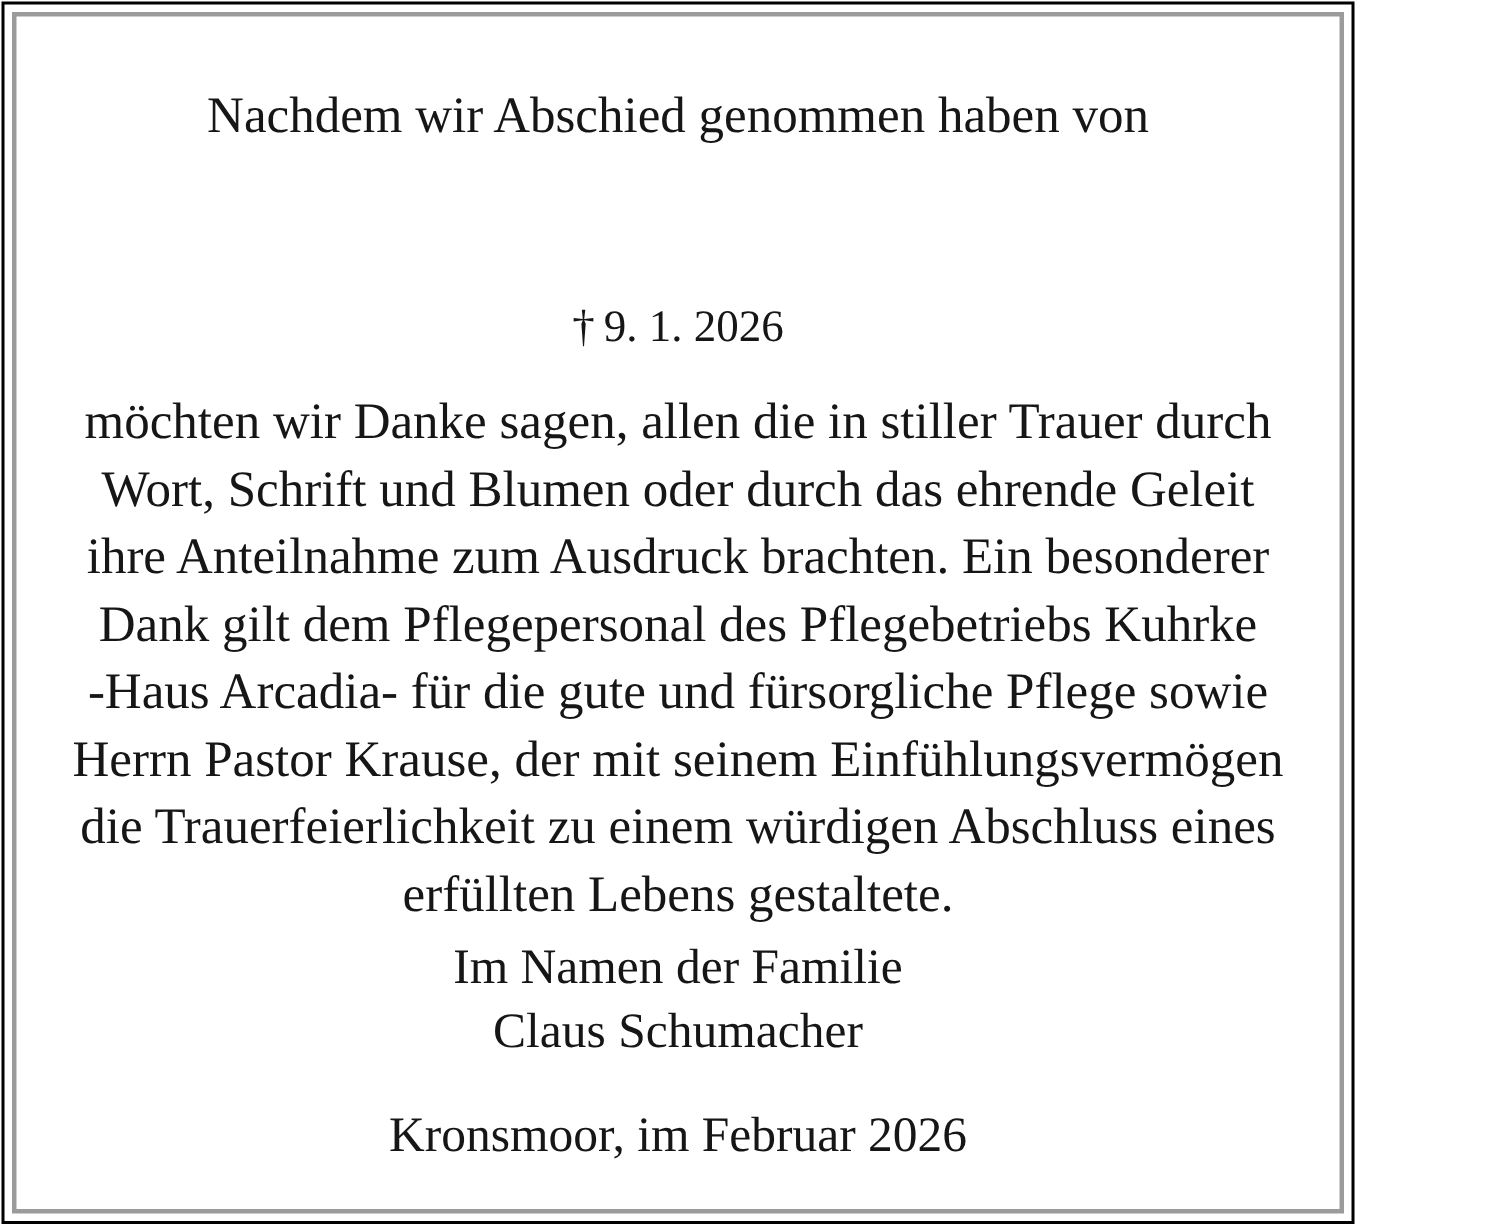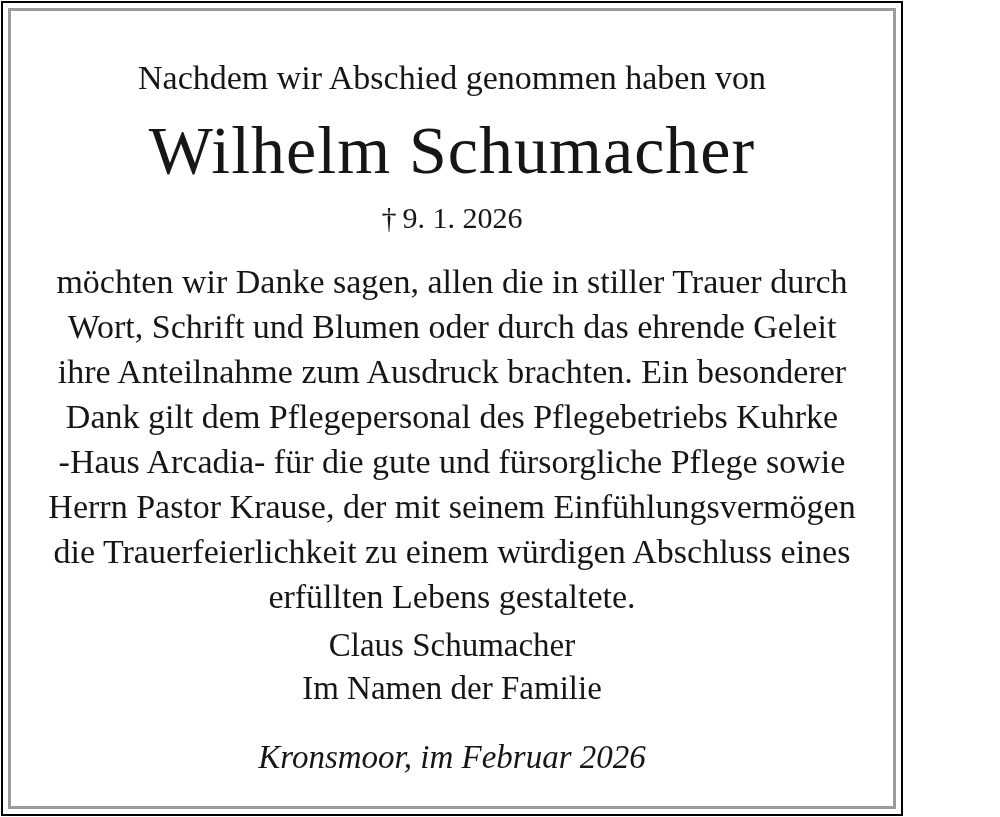--- a/index.html
+++ b/index.html
@@ -75,50 +75,48 @@
     top: 624px;
     font-size: 33px;
     line-height: 43px;
   }
   .place-date {
     position: absolute;
     left: 0; right: 0;
     top: 739px;
     font-size: 33px;
     line-height: 1.1;
-    font-style: italic;
   }
 </style>
 </head>
 <body>
 
 <div class="page">
   <div class="frame-outer"></div>
   <div class="frame-inner"></div>
 
   <div class="content">
 
     <div class="intro">Nachdem wir Abschied genommen haben von</div>
 
-    <h1 class="name">Wilhelm Schumacher</h1>
 
     <div class="death-date">
       <span class="dagger">†</span><span>9. 1. 2026</span>
     </div>
 
     <div class="body-text">möchten wir Danke sagen, allen die in stiller Trauer durch
 Wort, Schrift und Blumen oder durch das ehrende Geleit
 ihre Anteilnahme zum Ausdruck brachten. Ein besonderer
 Dank gilt dem Pflegepersonal des Pflegebetriebs Kuhrke
 -Haus Arcadia- für die gute und fürsorgliche Pflege sowie
 Herrn Pastor Krause, der mit seinem Einfühlungsvermögen
 die Trauerfeierlichkeit zu einem würdigen Abschluss eines
 erfüllten Lebens gestaltete.</div>
 
     <div class="closing">
+      <div>Im Namen der Familie</div>
       <div>Claus Schumacher</div>
-      <div>Im Namen der Familie</div>
     </div>
 
     <div class="place-date">Kronsmoor, im Februar 2026</div>
 
   </div>
 </div>
 
 </body></html>

